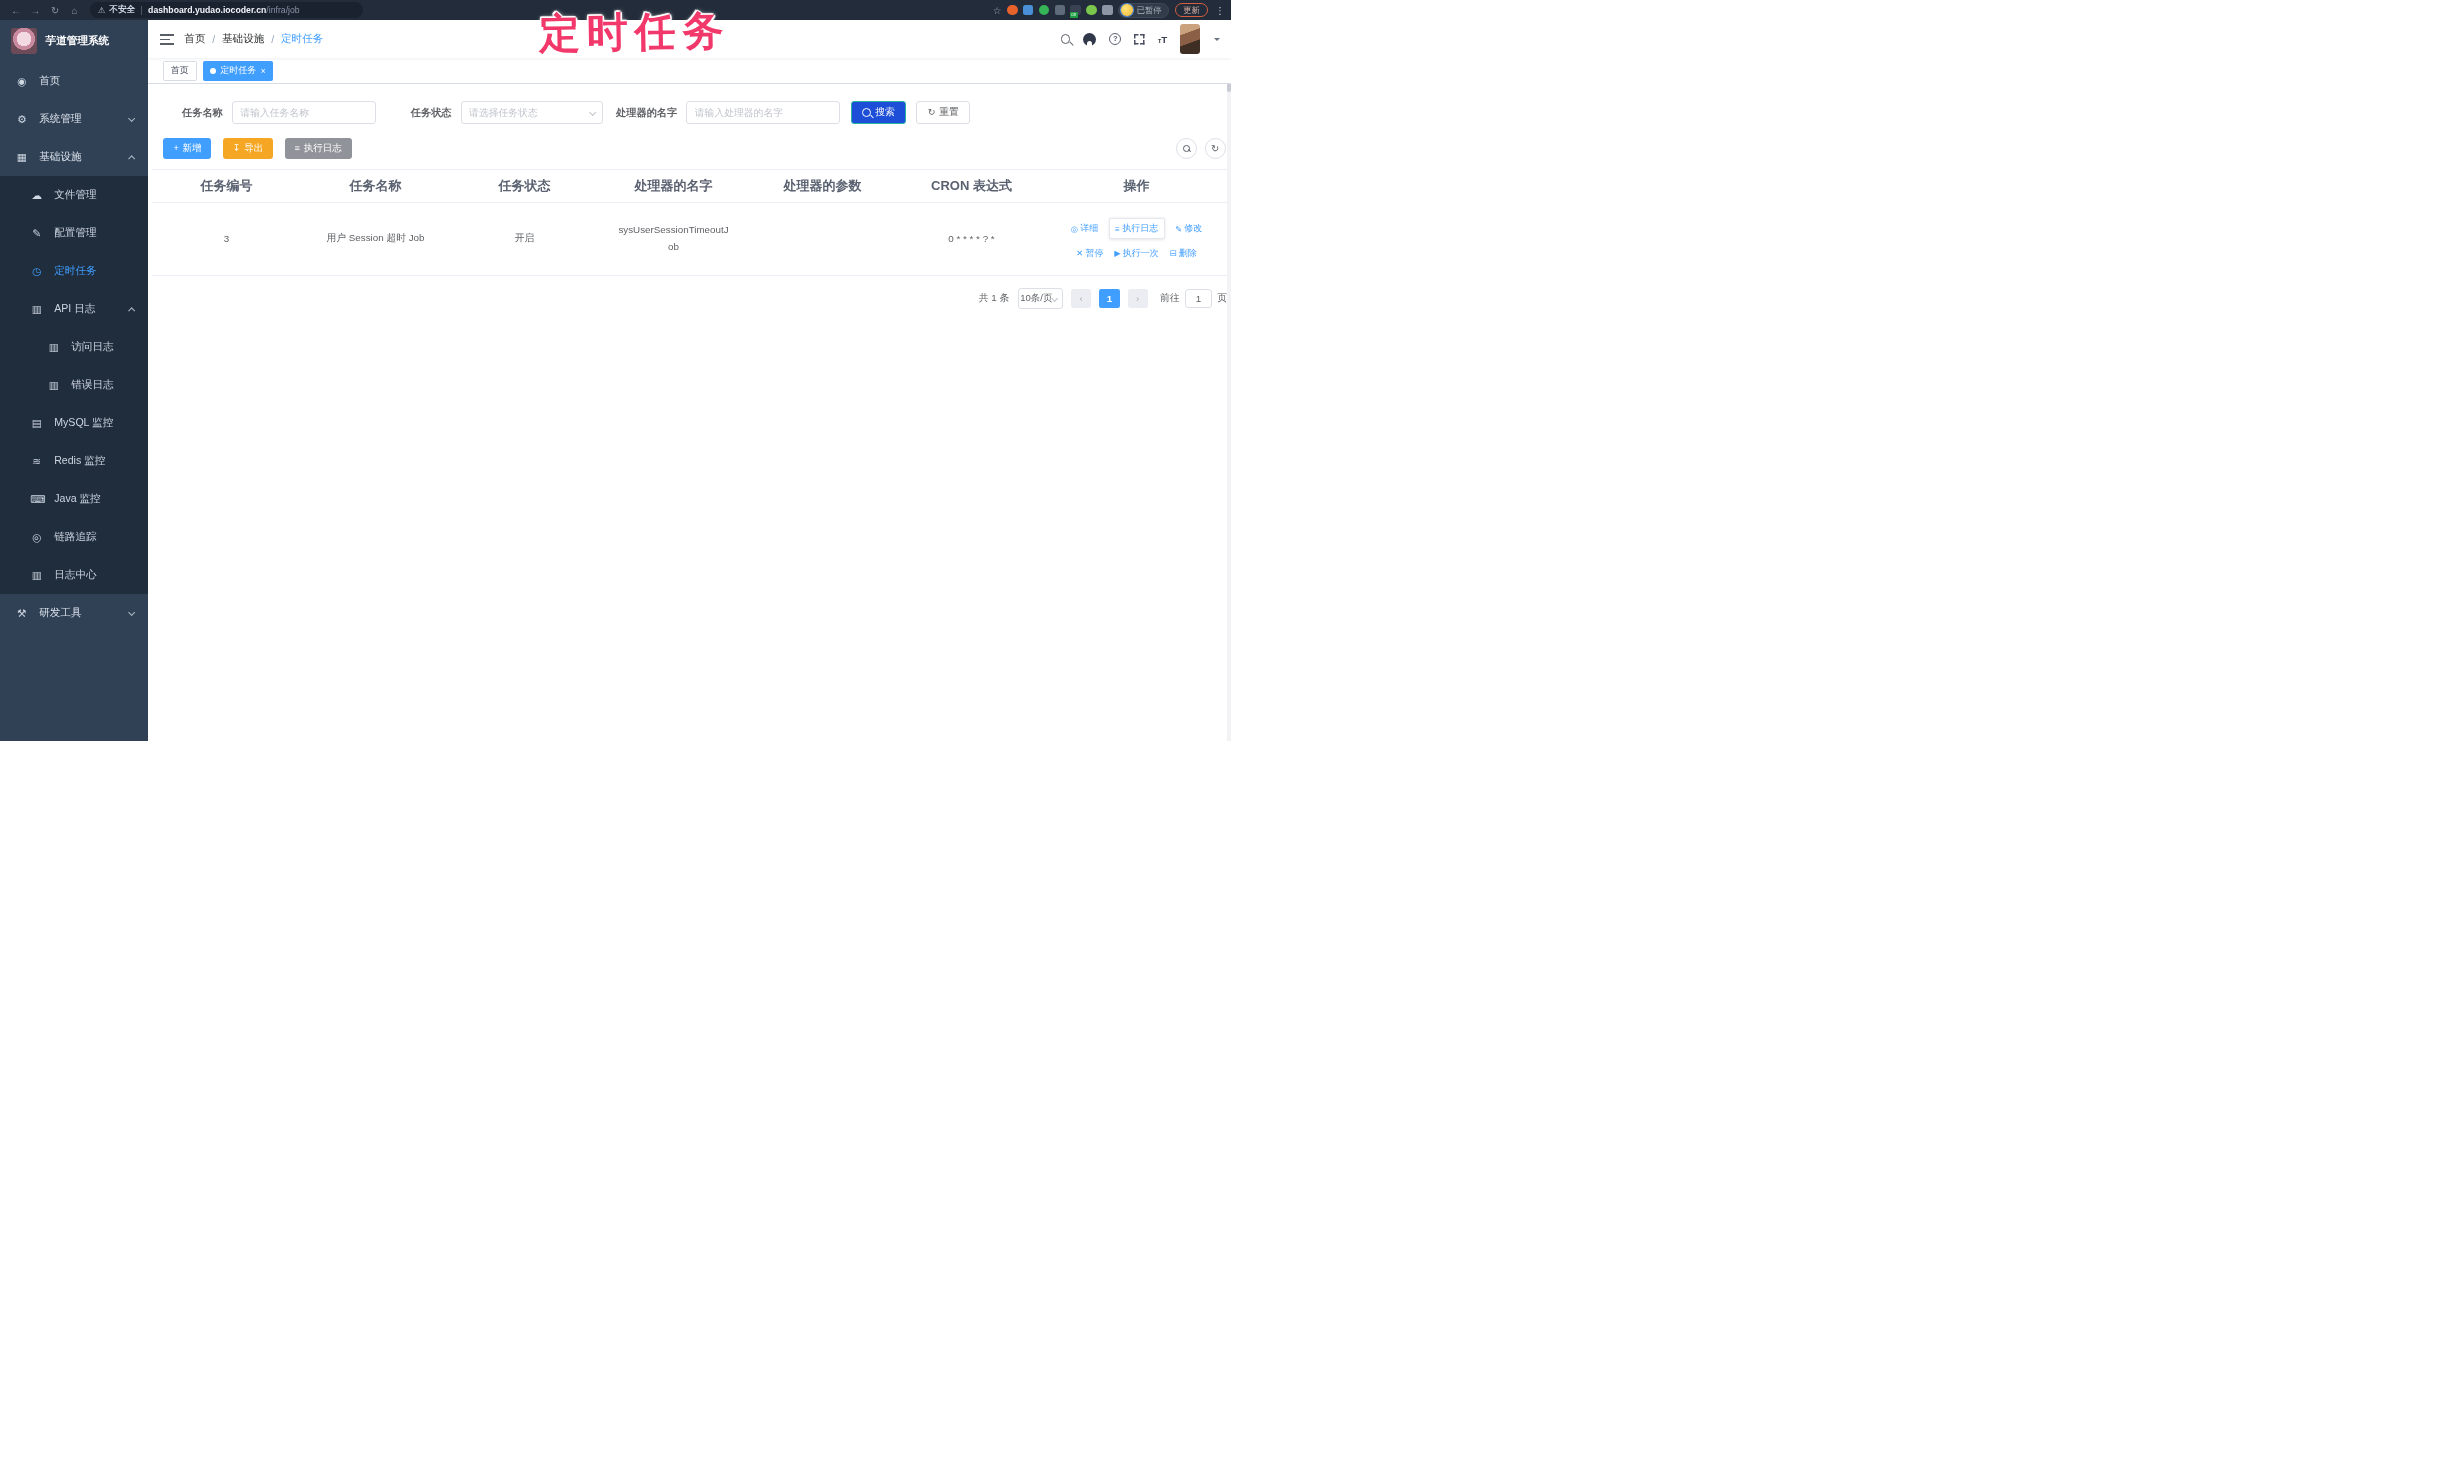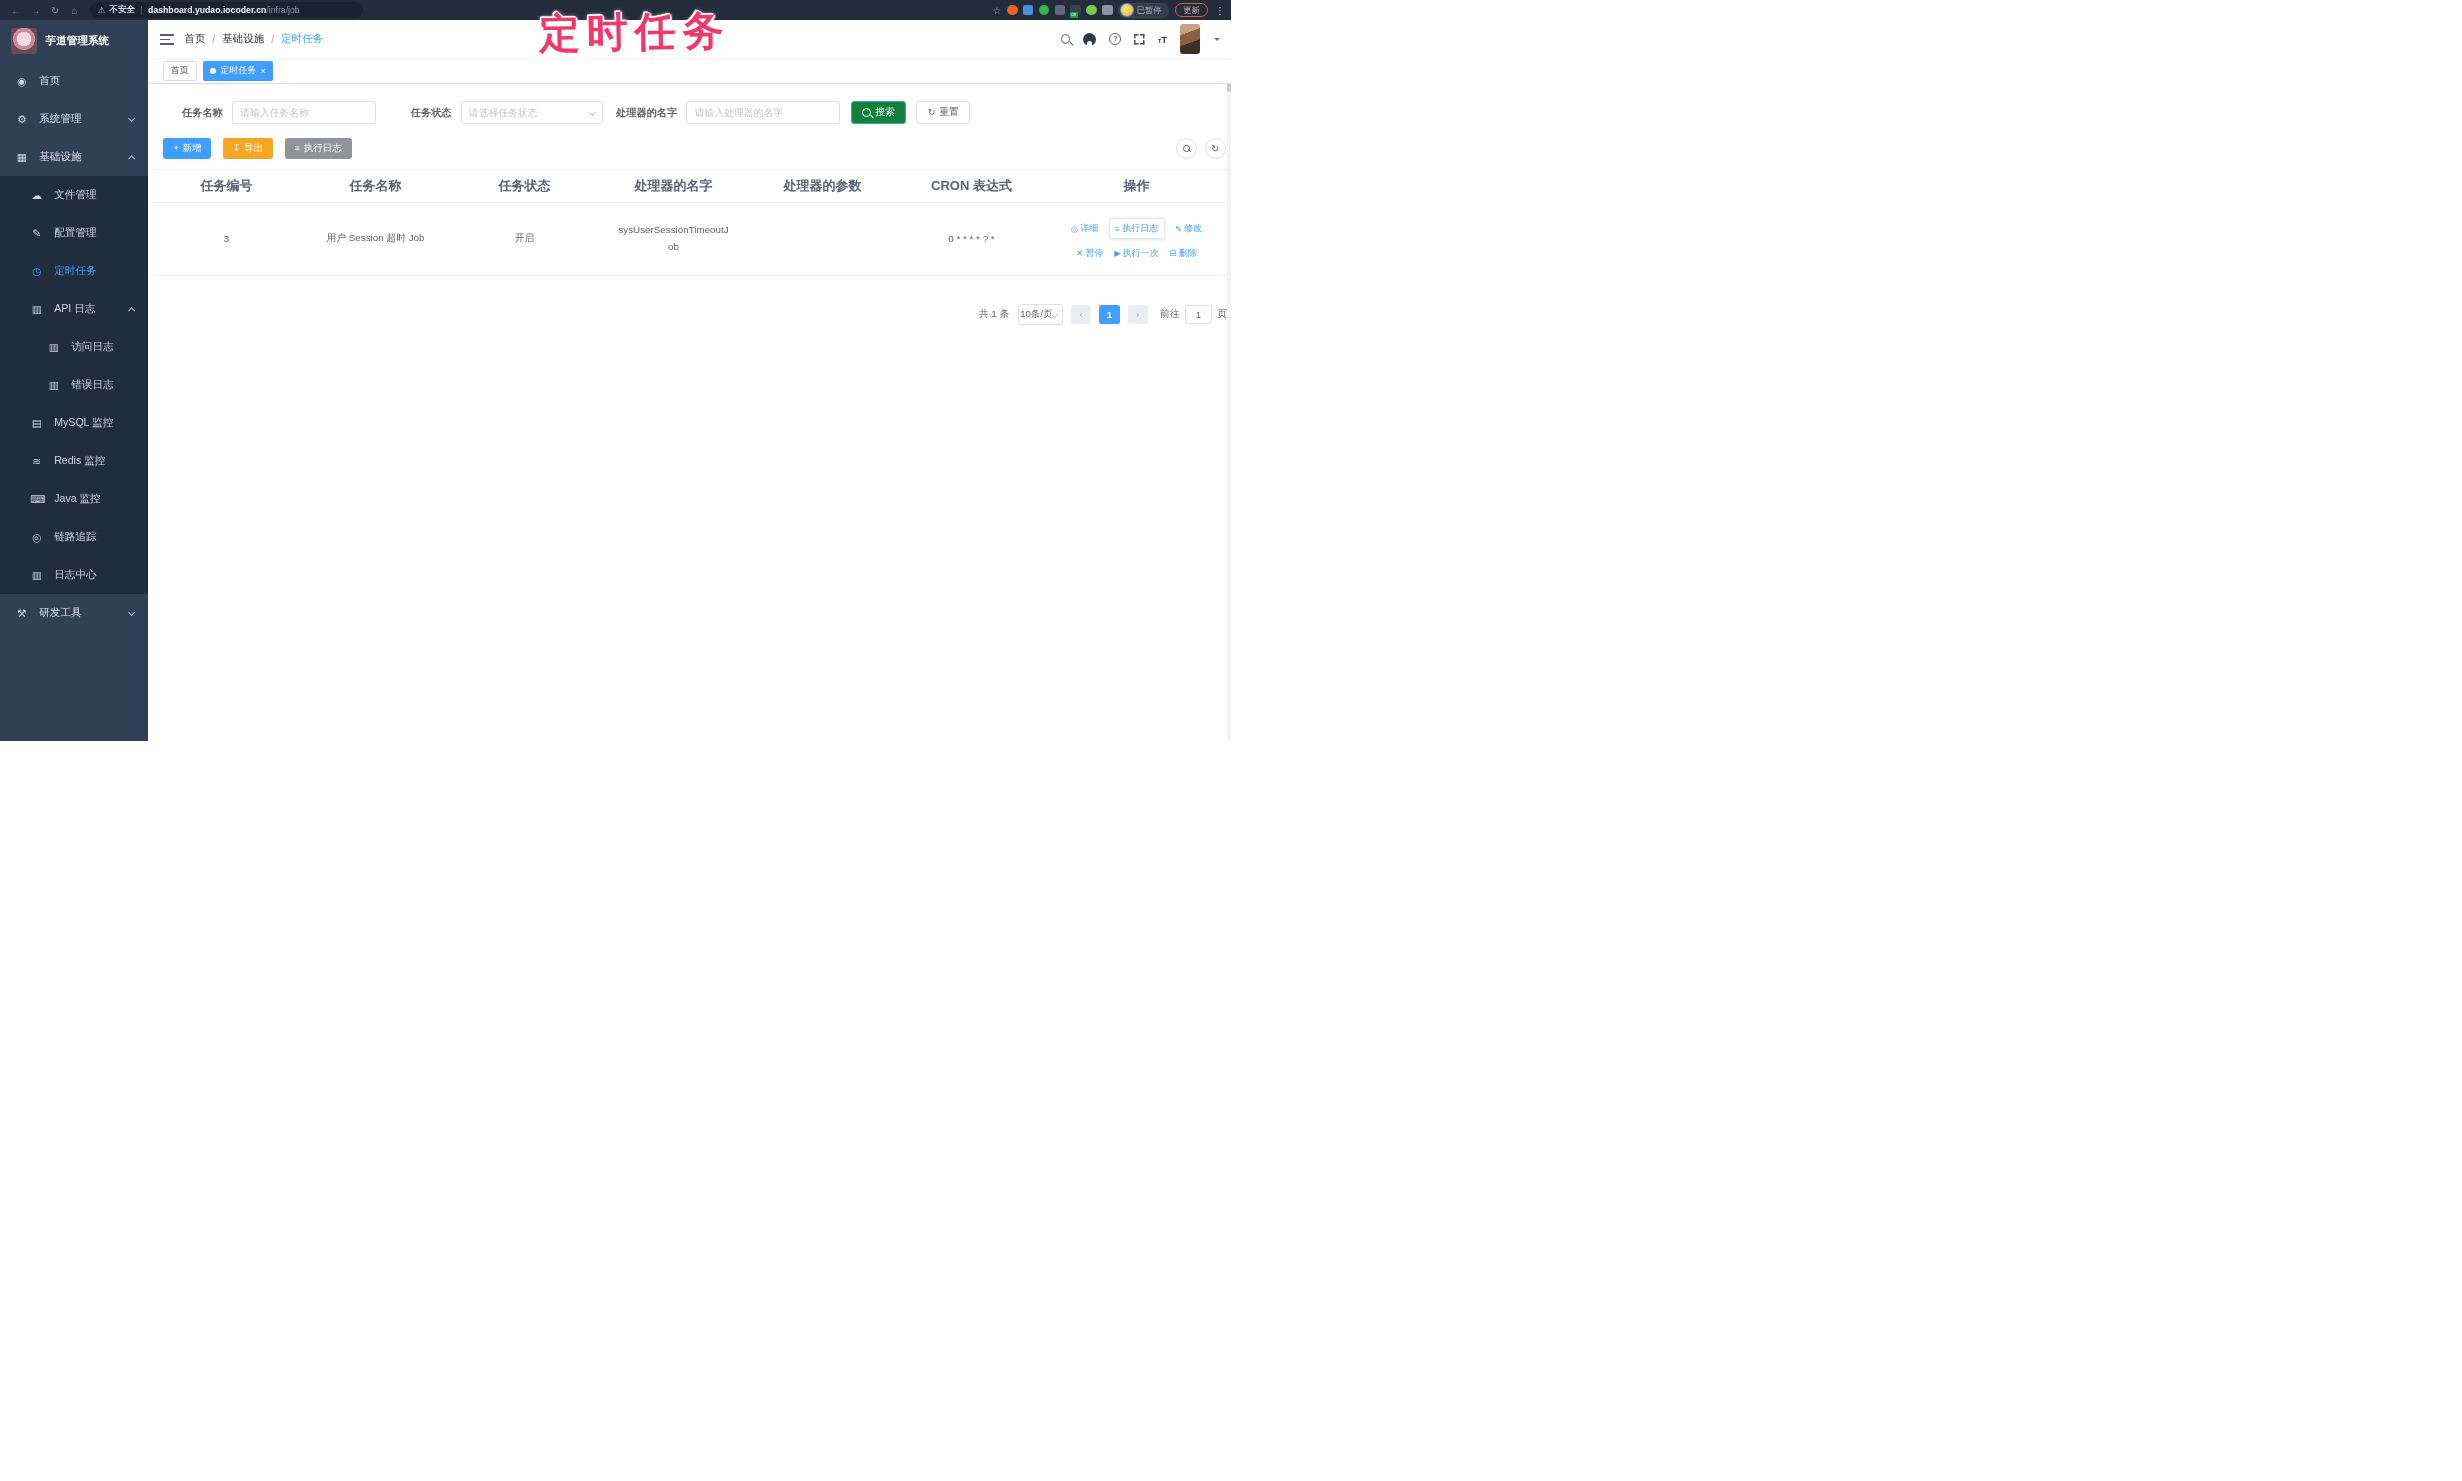--- a/index.html
+++ b/index.html
@@ -110,21 +110,21 @@
   .th { font-size:13px; font-weight:700; color:#5a6170; text-align:center; padding:6.8px 3px; }
   .t-row { border-bottom:0.8px solid #ebeef5; min-height:73px; align-items:center; }
   .td { font-size:9.8px; color:#606266; text-align:center; padding:6px 3px; }
   .handler-wrap { display:inline-block; max-width:114px; word-break:break-all; line-height:1.7; }
   .actions { display:flex; flex-direction:column; gap:7.6px; align-items:center; }
   .act-line { display:flex; gap:10.6px; align-items:center; }
   .act { color:#409eff; font-size:9px; cursor:pointer; display:inline-flex; align-items:center; gap:2.3px; white-space:nowrap; }
   .act .aic { font-size:8.3px; }
   .act.boxed { background:#fff; border:0.8px solid #e4e7ed; border-radius:2.3px; padding:3px 5.3px; box-shadow:0 0.8px 3px rgba(0,0,0,.10); }
 
-  .pager { display:flex; align-items:center; justify-content:flex-end; gap:7.6px; margin-top:28px; font-size:9.8px; color:#606266; }
+  .pager { display:flex; align-items:center; justify-content:flex-end; gap:7.6px; margin-top:12px; font-size:9.8px; color:#606266; }
   .pg-total { margin-right:1.5px; }
   .pg-size { position:relative; }
   .pg-size .box { width:45px; height:21px; border:0.8px solid #dcdfe6; border-radius:3px; display:flex; align-items:center; justify-content:center; color:#606266; font-size:9.5px; padding-right:9px; }
   .pg-size .sel-caret { top:8.3px; right:6px; }
   .pg-arrow { width:20.4px; height:19.7px; background:#ecedf3; border-radius:2.3px; display:flex; align-items:center; justify-content:center; color:#a8abb2; font-size:9.8px; cursor:pointer; }
   .pg-num { width:21px; height:19.7px; border-radius:2.3px; background:#409eff; color:#fff; font-size:9.8px; display:flex; align-items:center; justify-content:center; font-weight:700; cursor:pointer; }
   .pg-goto { display:flex; align-items:center; gap:5.3px; margin-left:4.5px; }
   .pg-input { width:27px; height:19.7px; border:0.8px solid #dcdfe6; border-radius:3px; text-align:center; font-size:9.8px; color:#606266; outline:none; font-family:inherit; }
 
   
@@ -291,21 +291,21 @@
         <div class="filter-row">
           <span class="f-label">任务名称</span>
           <input class="f-input w-name" placeholder="请输入任务名称" style="">
           <span class="f-label">任务状态</span>
           <span class="f-select">
             <input class="f-input" placeholder="请选择任务状态" style="">
             <span class="sel-caret"></span>
           </span>
           <span class="f-label">处理器的名字</span>
           <input class="f-input w-handler" placeholder="请输入处理器的名字" style="">
-          <button class="btn btn-search" id="btn-search" style="background: #15803d; border-color: rgb(40, 180, 161);">
+          <button class="btn btn-search" id="btn-search" style="background: #1d4ed8; border-color: rgb(40, 180, 161);">
             <span class="icq"></span>
             <span>搜索</span>
           </button>
           <button class="btn btn-reset">
             <span class="bic">↻</span>
             <span>重置</span>
           </button>
         </div>
 
         <div class="toolbar-row">

